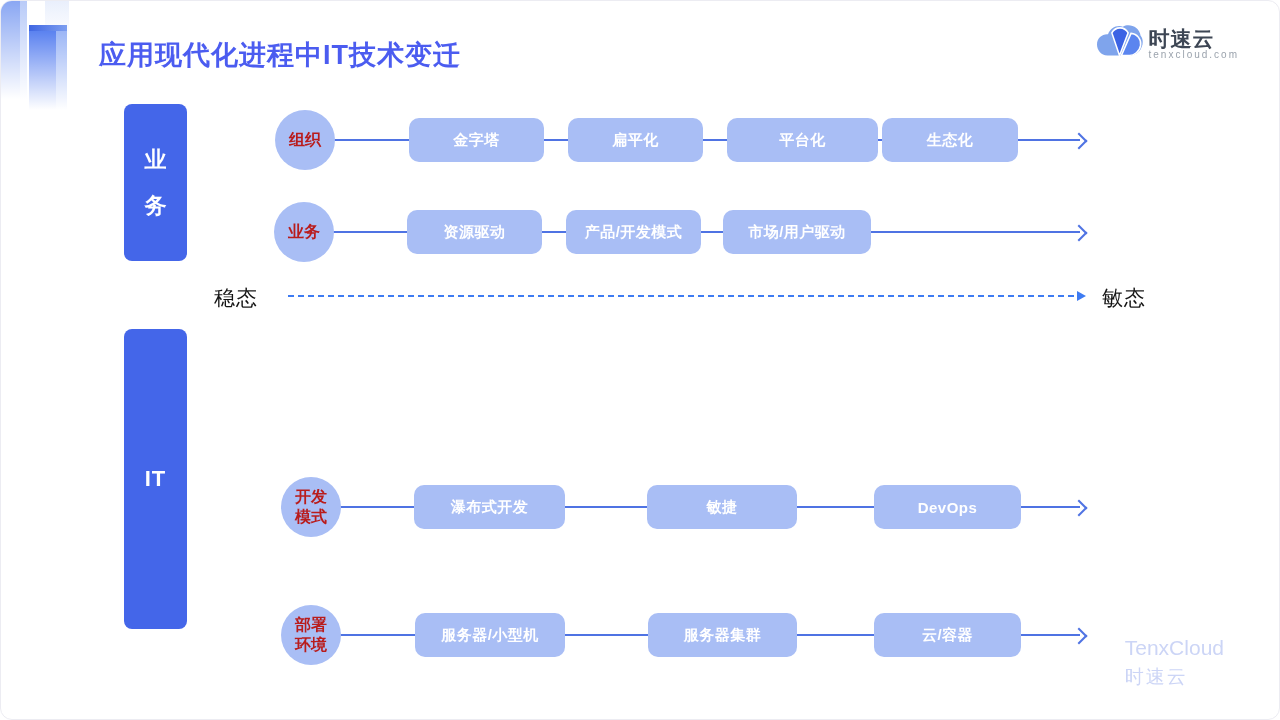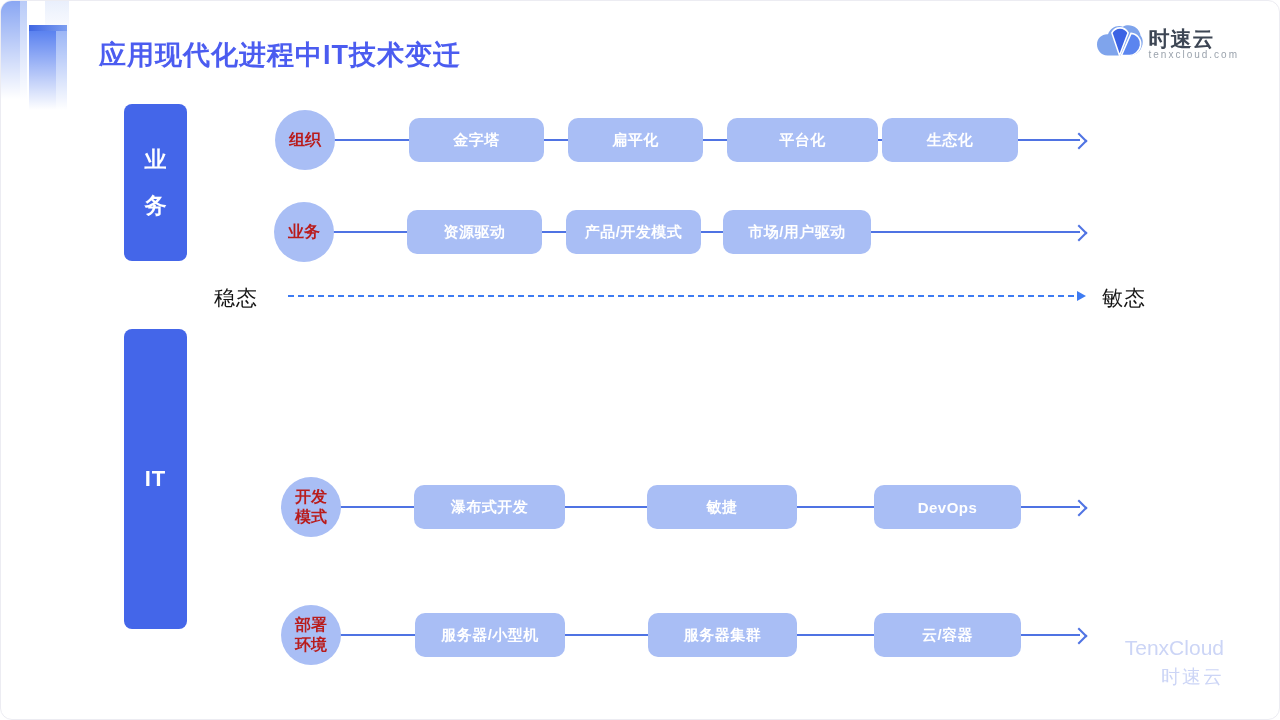--- a/index.html
+++ b/index.html
@@ -45,21 +45,21 @@
   .node{position:absolute;top:8px;height:44px;border-radius:10px;background:#a9bef5;
         display:flex;align-items:center;justify-content:center;color:#fff;font-weight:700;font-size:15px;letter-spacing:0.5px;}
 
   
   .divider-label{position:absolute;top:283px;font-size:21px;color:#141414;font-weight:500;letter-spacing:1px;}
   .dash{position:absolute;left:287px;top:294px;width:786px;border-top:2px dashed #3e7bf2;}
   .dash-arrow{position:absolute;left:1076px;top:290px;width:0;height:0;
               border-left:9px solid #3e7bf2;border-top:5px solid transparent;border-bottom:5px solid transparent;}
 
   
-  .watermark{position:absolute;right:55px;bottom:28px;text-align:right;color:#ccd5f6;line-height:1.45;}
+  .watermark{position:absolute;right:55px;bottom:28px;text-align:left;color:#ccd5f6;line-height:1.45;}
   .watermark .w1{font-size:21px;}
   .watermark .w2{font-size:19px;letter-spacing:2px;}
 </style>
 </head>
 <body>
 
 <div class="canvas">
 
   <div>
     <div class="blk blk1"></div>

